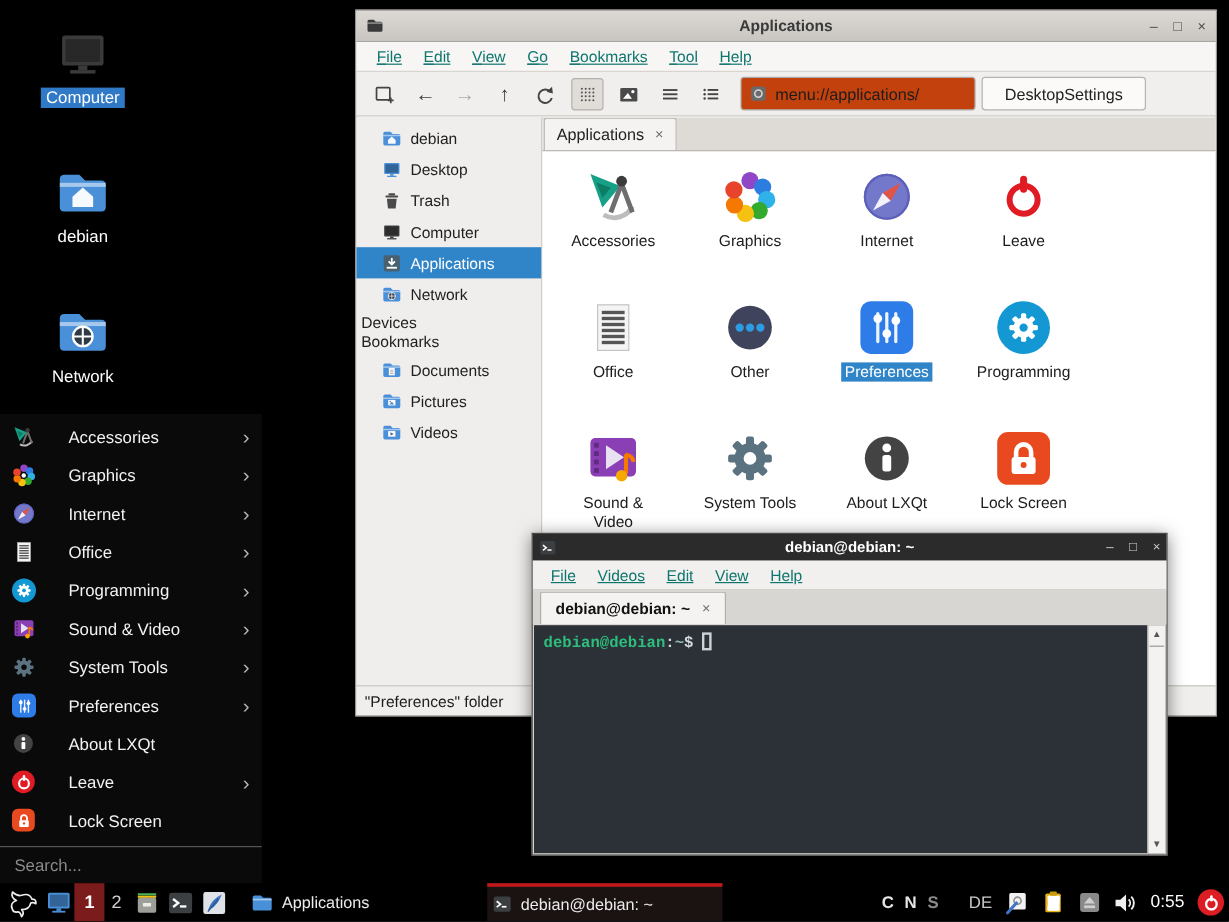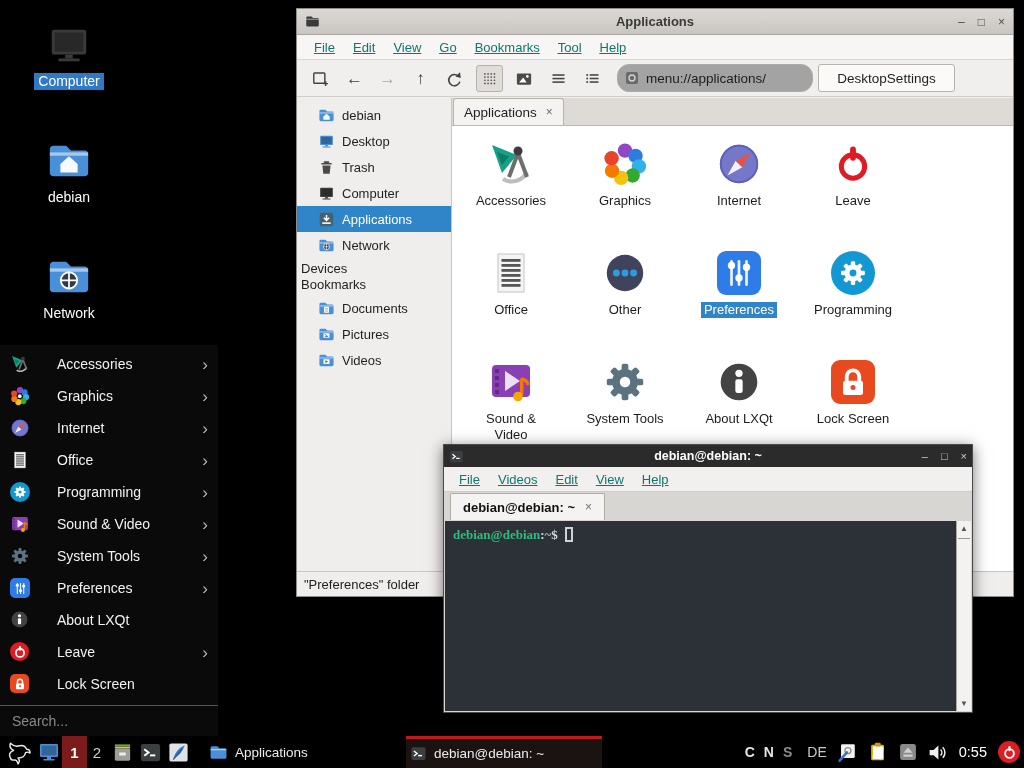--- a/index.html
+++ b/index.html
@@ -37,22 +37,22 @@
   .winbtns{margin-left:auto;display:flex;gap:13px;z-index:2;}
   .winbtns span{color:#4d4d4d;font-size:12px;line-height:1;cursor:default;}
   #fm .menubar{height:25px;background:#f7f6f5;border-bottom:1px solid #d8d5d1;display:flex;align-items:center;padding:0 8px;}
   .mi{display:inline-block;padding:3px 9px;color:#0f766e;text-decoration:underline;}
   #fm .mi::first-letter{text-decoration:underline;}
   #fm .toolbar{height:37px;background:#f0efed;border-bottom:1px solid #d2cfcb;position:relative;}
   .tbtn{position:absolute;top:5px;width:27px;height:27px;display:flex;align-items:center;justify-content:center;
         font-size:17px;color:#3d3d3d;border-radius:3px;}
   .tbtn.pressed{background:#e0ddd9;border:1px solid #b4b1ad;}
   .tbtn.disabled{color:#aaa;}
-  #addrbar{position:absolute;left:320px;top:4px;width:196px;height:28px;background:#a3a3a3;border:1px solid #aeaba7;
-           border-radius:12px;display:flex;align-items:center;padding:4px 6px;gap:6px;font-size:13.5px;color:#1d1d1d;}
+  #addrbar{position:absolute;left:320px;top:4px;width:196px;height:28px;background:#c2410c;border:1px solid #aeaba7;
+           border-radius:3px;display:flex;align-items:center;padding:4px 6px;gap:6px;font-size:13.5px;color:#1d1d1d;}
   #dsbtn{position:absolute;left:521px;top:4px;width:137px;height:28px;background:#fbfaf9;border:1px solid #b6b3af;
          border-radius:3px;display:flex;align-items:center;justify-content:center;font-size:13.5px;color:#222;}
   #fm .body{position:absolute;top:89px;left:0;right:0;bottom:25px;display:flex;}
   #sidebar{width:155px;flex:none;background:#efeeec;border-right:1px solid #c9c6c2;padding-top:4px;position:relative;}
   #combo{margin:0 4px 8px 4px;height:23px;background:#fcfbfa;border:1px solid #b3b0ac;border-radius:2px;
          display:flex;align-items:center;padding:0 6px;}
   #combo .ca{margin-left:auto;color:#555;font-size:10px;}
   .sb-head{padding:3px 4px;color:#1f1f1f;}
   .sb-item{display:flex;align-items:center;height:26px;padding-left:21px;gap:7px;color:#1f1f1f;}
   .sb-item .si{width:17px;height:17px;flex:none;}
@@ -76,41 +76,41 @@
   #term{left:443px;top:444px;width:530px;height:269px;background:#d8d6d3;border:1px solid #4a4a4a;z-index:20;}
   #term .titlebar{height:22px;background:#2b2b2b;display:flex;align-items:center;padding:0 5px;position:relative;}
   #term .ttext{position:absolute;left:0;right:0;text-align:center;color:#fff;font-weight:bold;font-size:12.5px;}
   #term .winbtns span{color:#cfcfcf;font-size:11px;}
   #term .menubar{height:25px;background:#f1f0ef;border-bottom:1px solid #cfccc8;display:flex;align-items:center;padding:0 6px;}
   #ttabbar{height:28px;background:#d8d6d3;display:flex;align-items:flex-end;}
   #ttab{height:27px;background:#f4f3f2;border:1px solid #b0ada9;border-bottom:none;border-radius:2px 2px 0 0;
         margin-left:6px;display:flex;align-items:center;padding:0 12px;gap:10px;font-weight:bold;font-size:13px;color:#111;}
   #ttab .tx{color:#6e6e6e;font-weight:normal;font-size:12px;}
   #tview{position:absolute;left:1px;right:1px;top:76px;bottom:1px;background:#2c3137;
-         font-family:Liberation Serif, serif;font-size:13px;font-weight:bold;
+         font-family:Liberation Mono, monospace;font-size:13px;font-weight:bold;
          padding:6px 8px;}
   .p-user{color:#2dbd7d;}
   .p-dim{color:#d4dbe1;}
   .p-path{color:#8fb8ac;}
   .cursor{display:inline-block;width:8px;height:15px;border:2px solid #ccd2d7;vertical-align:-3px;margin-left:7px;}
   #tscroll{position:absolute;right:1px;top:76px;bottom:1px;width:15px;background:#f3f2f0;border-left:1px solid #a9a6a2;}
   #tscroll .sa{position:absolute;left:0;right:0;text-align:center;font-size:8px;color:#555;}
   #tscroll .line{position:absolute;left:1px;right:1px;top:17px;border-top:1px solid #999;}
 
   
   #panel{left:0;bottom:0;width:1024px;height:32px;background:#000;z-index:40;}
   .p-it{position:absolute;top:0;height:32px;display:flex;align-items:center;}
   #ws1{left:62px;width:25px;justify-content:center;background:#7c1b1b;color:#fff;font-weight:bold;font-size:15px;}
   #ws2{left:88px;width:18px;justify-content:center;color:#cfcfcf;font-size:15px;}
   .task{color:#ececec;font-size:13.5px;gap:7px;padding:0 4px;}
   #task2{border-top:3px solid #c0181b;background:#1b1212;}
   #tray{position:absolute;right:4px;top:0;height:32px;display:flex;align-items:center;gap:9px;}
   .kbd{font-weight:bold;font-size:14px;}
   .kbd.on{color:#e6e6e6;} .kbd.off{color:#8b8b8b;}
-  #layout{color:#c9c9c9;font-size:14px;margin-left:6px;}
+  #layout{color:#c9c9c9;font-size:14px;margin-left:16px;}
   #clock{color:#fff;font-size:14.5px;margin:0 2px;}
 </style>
 </head>
 <body>
 
 <div id="stage">
 
   <svg width="0" height="0" style="position:absolute">
     <defs>
       <symbol id="folder" viewBox="0 0 48 48">

